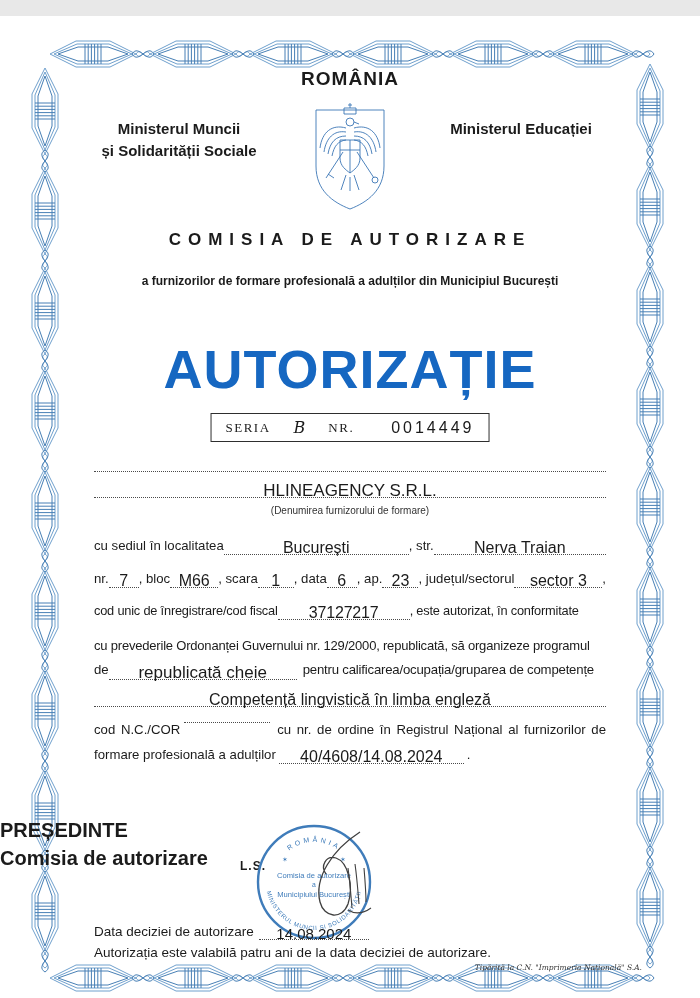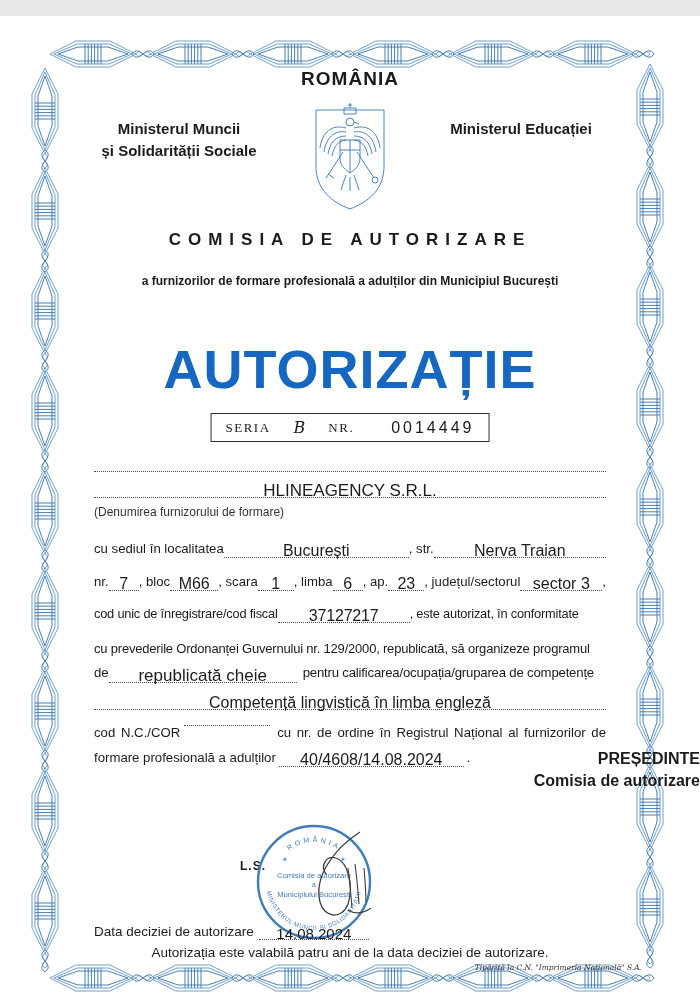--- a/index.html
+++ b/index.html
@@ -24,29 +24,29 @@
   .seria-val{font-family:"DejaVu Serif",serif;font-style:italic;font-size:16px;}
   .seria-num{font-family:Liberation Sans, sans-serif;font-size:16px;letter-spacing:3px;margin-left:14px;}
   
   .form{top:448px;left:94px;width:512px;font-size:13.2px;}
   .fline{display:flex;align-items:flex-start;white-space:nowrap;}
   .lab{flex:none;padding-bottom:1px;}
   .slot{border-bottom:1.6px dotted #4a4a4a;display:flex;justify-content:center;align-items:flex-end;}
   .val{font-size:16px;line-height:1;position:relative;top:2px;white-space:nowrap;}
   .grow{flex:1;}
   .rule{border-bottom:1.6px dotted #4a4a4a;height:1px;}
-  .caption{text-align:left;font-size:12px;color:#333;margin-top:1px;}
+  .caption{text-align:center;font-size:10px;color:#333;margin-top:1px;}
   .tight{letter-spacing:-0.2px;}
   
-  .president{top:732px;left:0;right:0;text-align:right;font-size:16px;font-weight:bold;line-height:1.4;}
+  .president{top:800px;left:0;right:0;text-align:left;font-size:20px;font-weight:bold;line-height:1.4;}
   .ls{top:843px;left:240px;font-size:12px;font-weight:bold;letter-spacing:1px;}
   .stamp{top:804px;left:252px;width:150px;height:130px;}
   
   .dataline{top:908px;left:94px;width:420px;display:flex;align-items:flex-end;font-size:13.5px;white-space:nowrap;}
-  .validity{top:929px;left:94px;width:512px;font-size:13.5px;text-align:center;}
+  .validity{top:929px;left:94px;width:512px;font-size:13.5px;}
   .printer{top:947px;right:58px;font-family:"DejaVu Serif",serif;font-style:italic;font-size:7.5px;color:#333;}
 </style>
 </head>
 <body>
 
 <div class="page">
 
   <svg class="border-svg" viewBox="0 0 700 998">
     <defs>
       <g id="bu">
@@ -160,21 +160,21 @@
         <span class="val">7</span>
       </span>
       <span class="lab">, bloc</span>
       <span class="slot" style="width:48px;">
         <span class="val">M66</span>
       </span>
       <span class="lab">, scara</span>
       <span class="slot" style="width:36px;">
         <span class="val">1</span>
       </span>
-      <span class="lab">, limba</span>
+      <span class="lab">, data</span>
       <span class="slot" style="width:30px;">
         <span class="val">6</span>
       </span>
       <span class="lab">, ap.</span>
       <span class="slot" style="width:36px;">
         <span class="val">23</span>
       </span>
       <span class="lab">, județul/sectorul</span>
       <span class="slot grow">
         <span class="val">sector 3</span>

